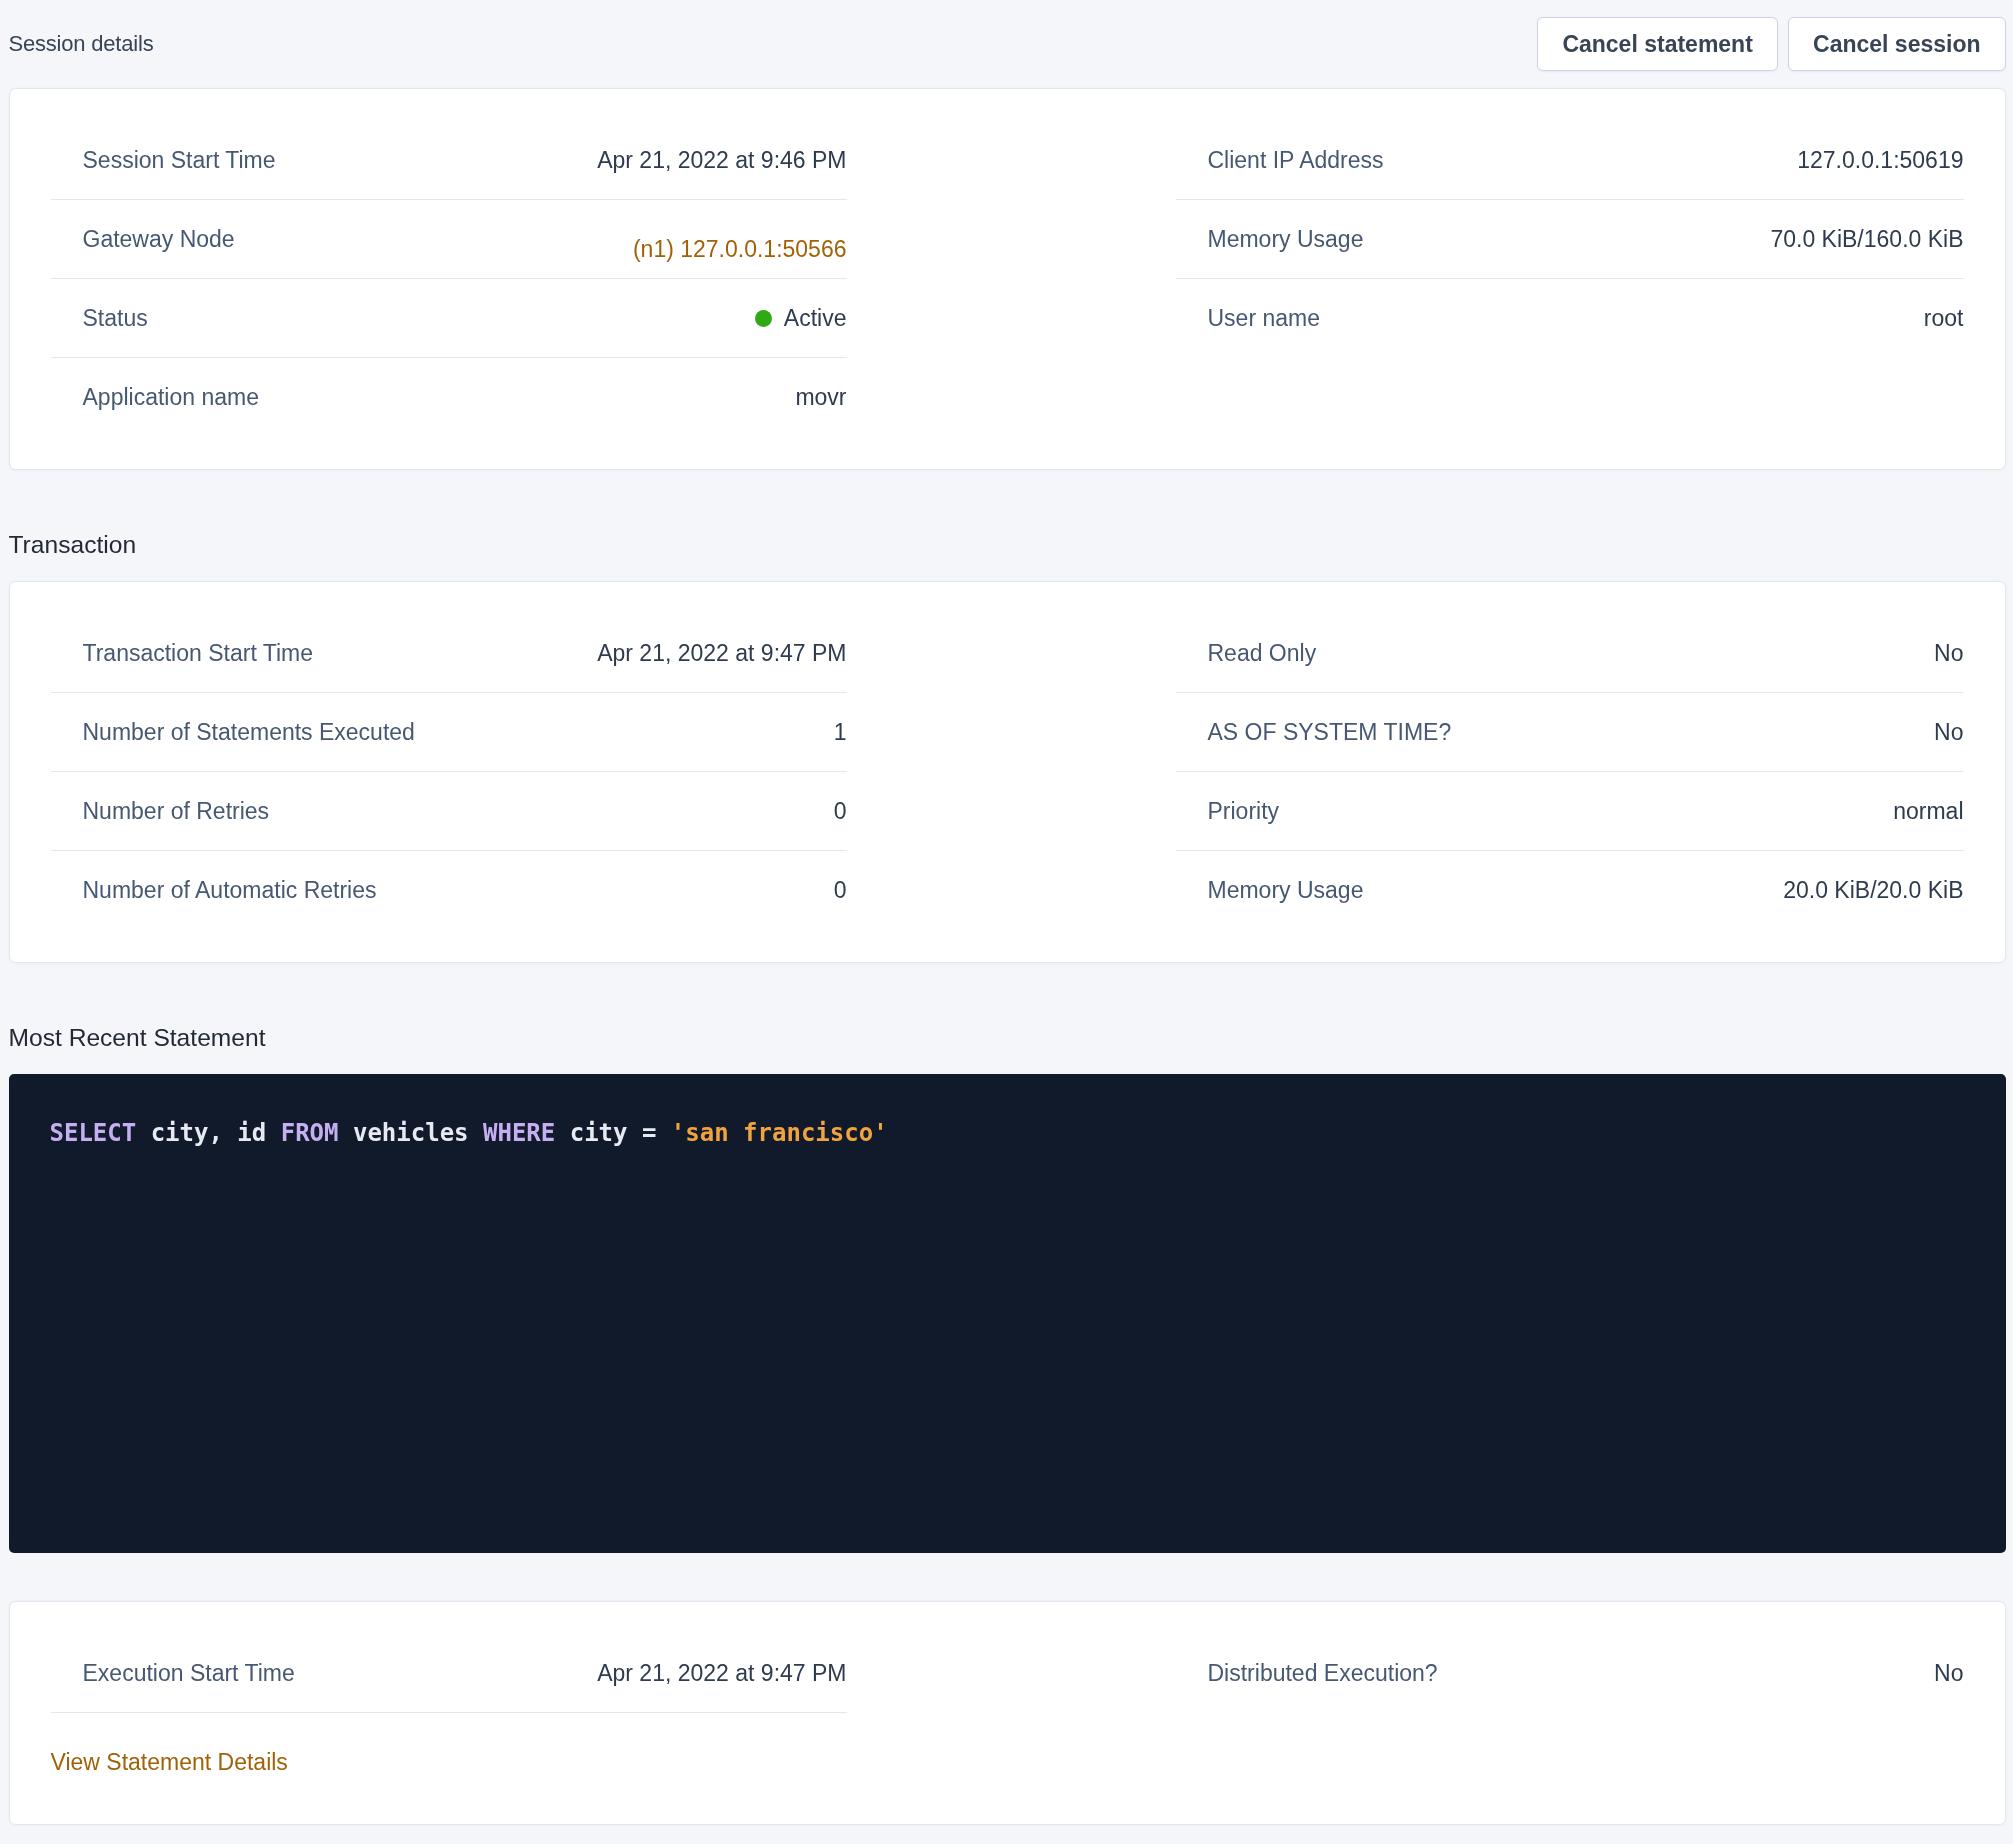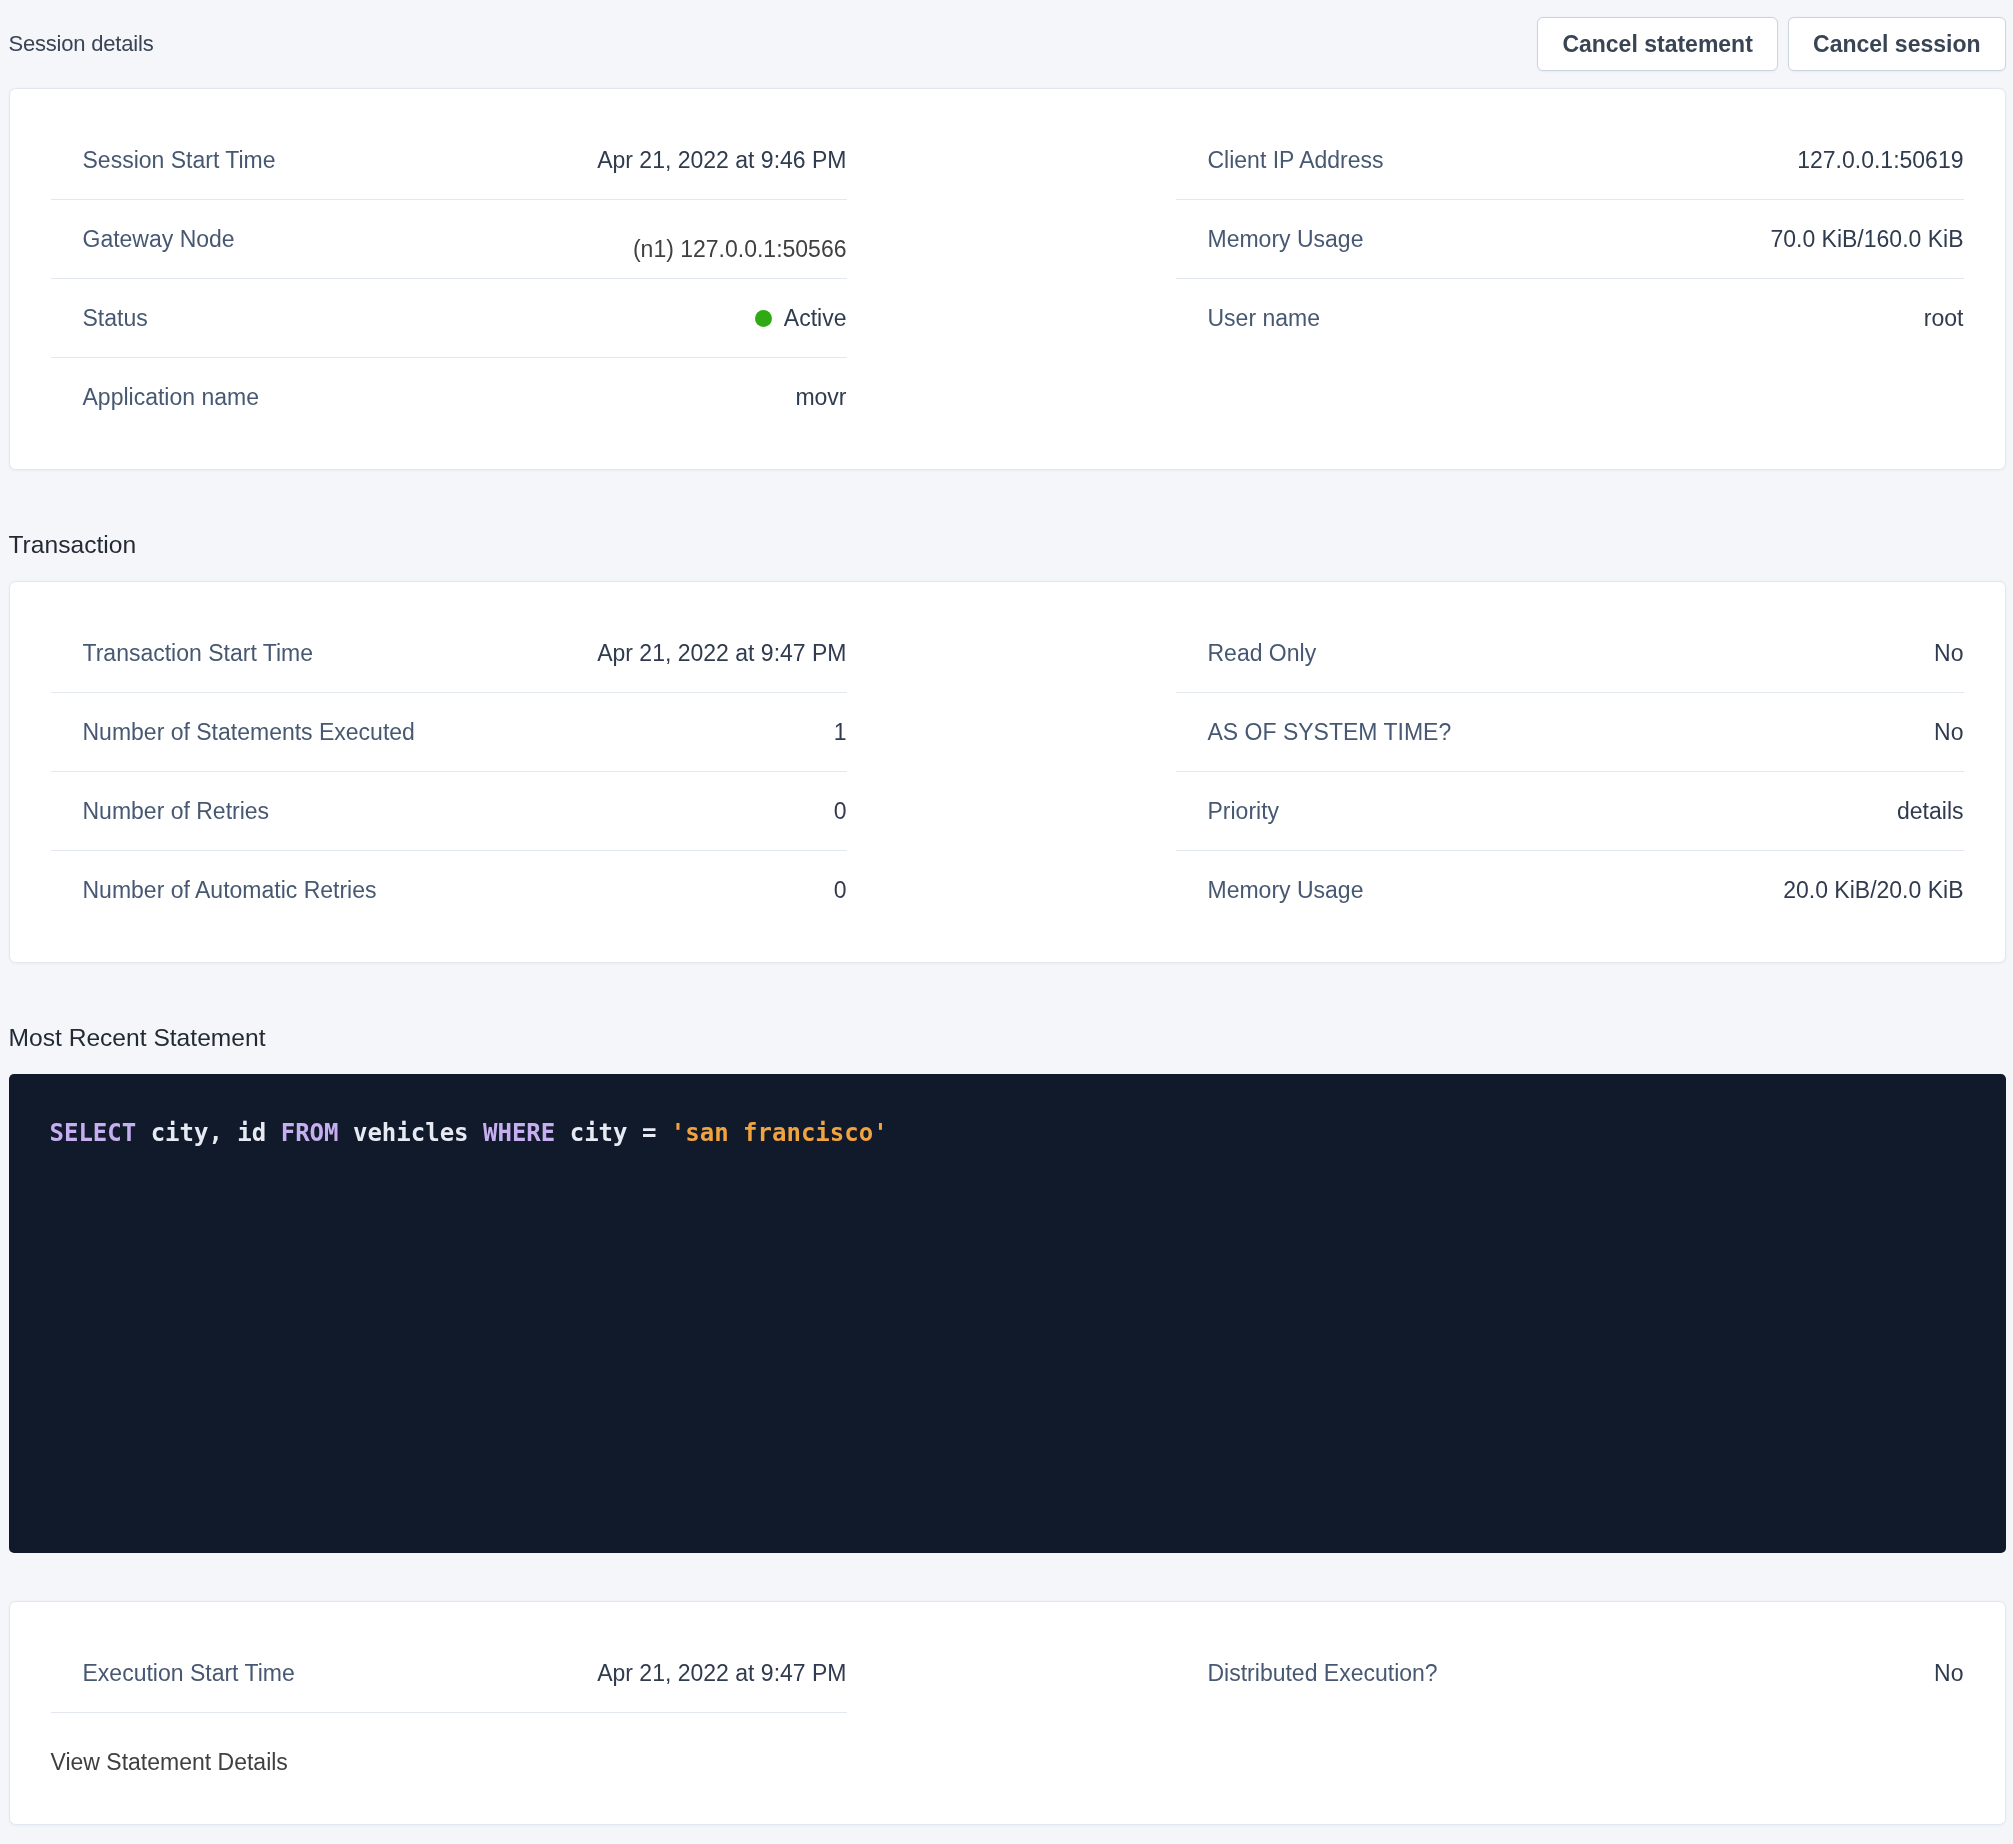--- a/index.html
+++ b/index.html
@@ -58,21 +58,21 @@
     display: flex;
     align-items: center;
     justify-content: space-between;
     border-bottom: 0.8px solid #e3e8ef;
     font-size: 23px;
   }
   .col .row:last-child { border-bottom: none; }
   .label { color: #475872; margin-left: 32px; }
   .value { color: #2f3b4e; text-align: right; }
   a.link, .link {
-    color: #404040;
+    color: #a16207;
     text-decoration: none;
     cursor: pointer;
     margin-top: 20px;
   }
   .status-wrap { display: flex; align-items: center; gap: 12px; }
   .status-dot {
     width: 17px; height: 17px;
     border-radius: 50%;
     background: #2faa14;
     display: inline-block;
@@ -179,21 +179,21 @@
       <div class="row">
         <span class="label">Read Only</span>
         <span class="value">No</span>
       </div>
       <div class="row">
         <span class="label">AS OF SYSTEM TIME?</span>
         <span class="value">No</span>
       </div>
       <div class="row">
         <span class="label">Priority</span>
-        <span class="value">details</span>
+        <span class="value">normal</span>
       </div>
       <div class="row">
         <span class="label">Memory Usage</span>
         <span class="value">20.0 KiB/20.0 KiB</span>
       </div>
     </div>
   </section>
 
   <h2 class="section-heading">Most Recent Statement</h2>
 

